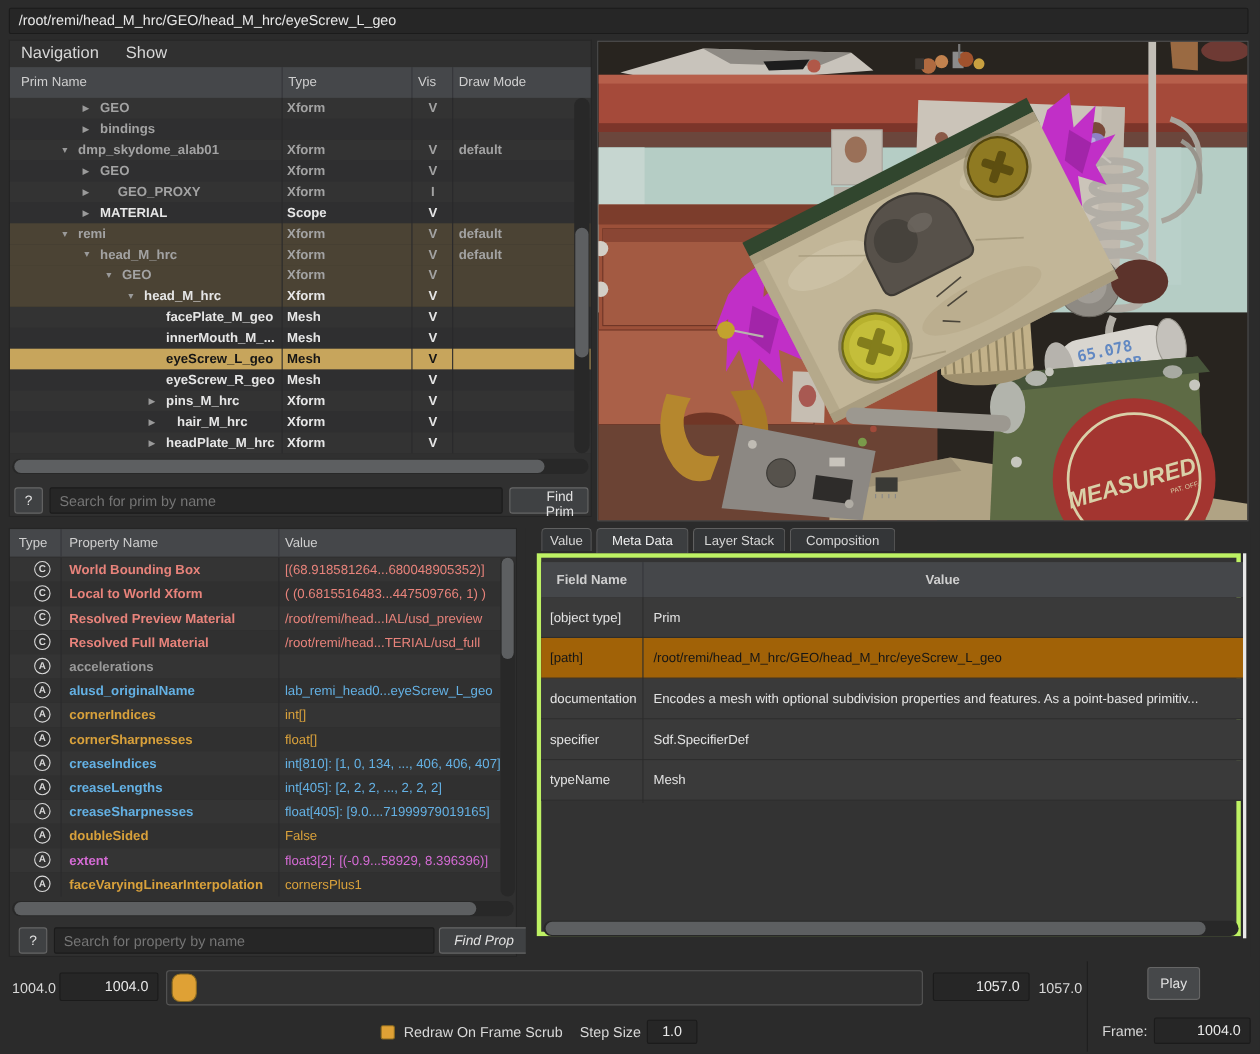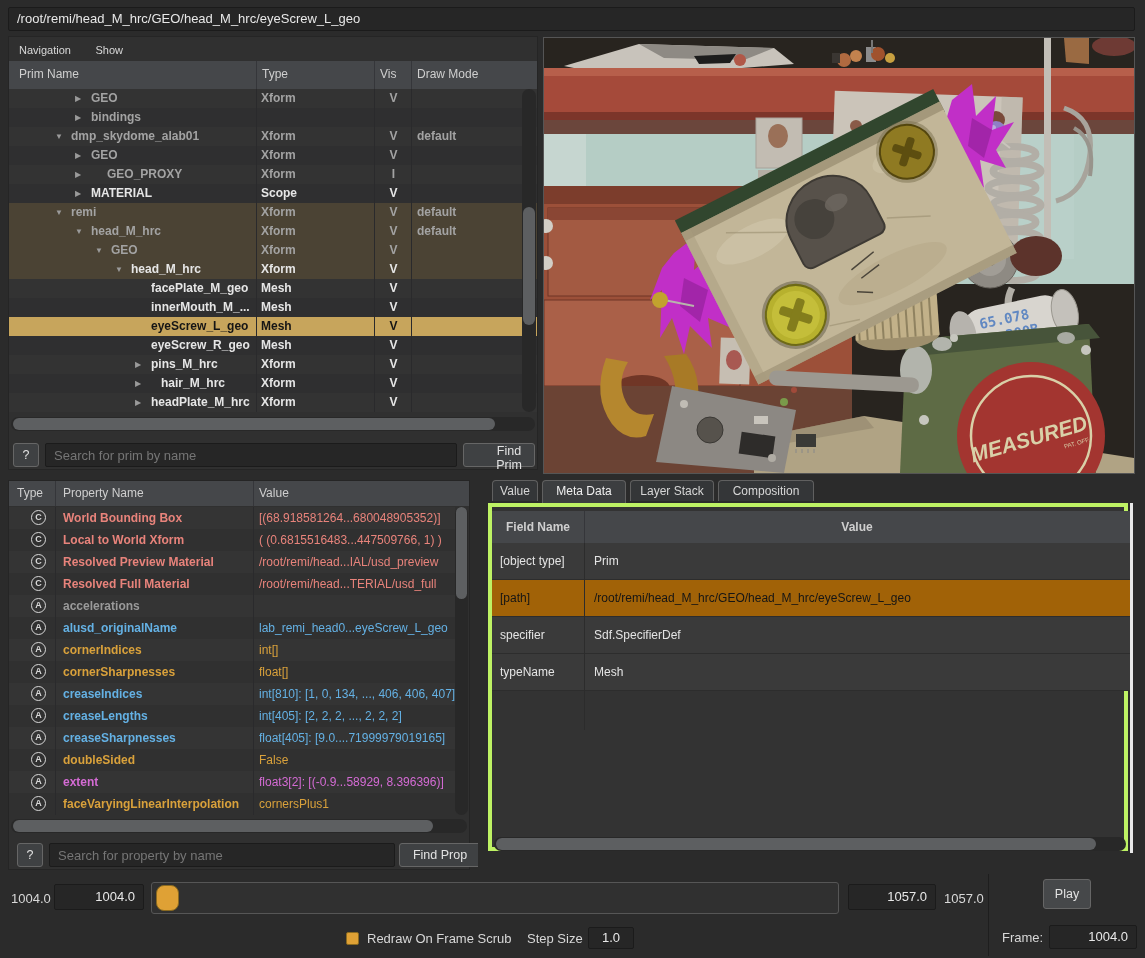--- a/index.html
+++ b/index.html
@@ -45,21 +45,21 @@
   .tab.active { background:#3c3e40; color:#efefef; height:23px; }
   .mrow { position:relative; height:37px; border-bottom:1px solid #2d2d2d; background:#3a3a3a;
     font-size:12px; color:#e4e4e4; }
   .mrow .mfield { position:absolute; left:8px; top:0; line-height:37px; white-space:nowrap; }
   .mrow .mval { position:absolute; left:102px; top:0; line-height:37px; white-space:nowrap; }
   .mrow.selected { background:#a16207; }
   .mrow.selected .mfield, .mrow.selected .mval { color:#151515; }
   
   .blabel { position:absolute; color:#d8d8d8; font-size:13px; }
   .numfield { position:absolute; text-align:right; padding-right:8px; }
-  .menu-item { display:inline-block; margin-right:20px; color:#d8d8d8; font-size:11px; }
+  .menu-item { display:inline-block; margin-right:20px; color:#d8d8d8; font-size:15px; }
 </style>
 </head>
 <body>
 
 <div class="abs field" style="left:8px; top:7px; width:1127px; height:24px; line-height:22px; padding:0 8px;">/root/remi/head_M_hrc/GEO/head_M_hrc/eyeScrew_L_geo</div>
 
 <div class="panel" style="left:8px; top:36px; width:530px; height:434px; background:#303030;">
   <div class="abs" style="left:10px; top:0; height:24px; line-height:24px;">
     <span class="menu-item">Navigation</span>
     <span class="menu-item">Show</span>
@@ -475,21 +475,21 @@
   <div class="hline" style="left:46px; top:26px; height:308px;"></div>
   <div class="hline" style="left:244px; top:26px; height:308px;"></div>
   <div class="sbtrack" style="left:446px; top:26px; width:13px; height:308px;">
     <div class="sbthumb" style="left:1px; top:0; width:11px; height:92px;"></div>
   </div>
   <div class="sbtrack" style="left:2px; top:338px; width:456px; height:14px;">
     <div class="sbthumb" style="left:2px; top:1px; width:420px; height:12px;"></div>
   </div>
   <button class="btn abs" style="left:8px; top:362px; width:26px; height:24px;">?</button>
   <input class="field abs" style="left: 40px; top: 362px; width: 346px; height: 24px; padding: 0px 8px;" placeholder="Search for property by name">
-  <button class="btn abs" style="left:390px; top:362px; width:82px; height:24px;">Find Prop</button>
+  <button class="btn abs" style="left:390px; top:362px; width:82px; height:24px;font-style:italic;">Find Prop</button>
 </div>
 
 <div class="abs" style="left:478px; top:480px; width:659px; height:390px; background:#2b2b2b;">
   <div id="inspector-tabs">
       <div class="tab" style="left: 14px; width: 46px;">Value</div>
       <div class="tab active" style="left: 64px; width: 84px;">Meta Data</div>
       <div class="tab" style="left: 152px; width: 84px;">Layer Stack</div>
       <div class="tab" style="left: 240px; width: 96px; text-align: center;">Composition</div>
     </div>
   <div class="abs" style="left:10px; top:23px; width:640px; height:348px; background:#333; border:4px solid #bef264;">
@@ -501,20 +501,24 @@
     <div class="abs" id="meta-rows" style="left:0; top:36px; width:638px;">
         <div class="mrow">
           <span class="mfield">[object type]</span>
           <span class="mval">Prim</span>
         </div>
         <div class="mrow selected">
           <span class="mfield">[path]</span>
           <span class="mval">/root/remi/head_M_hrc/GEO/head_M_hrc/eyeScrew_L_geo</span>
         </div>
         <div class="mrow">
+          <span class="mfield">documentation</span>
+          <span class="mval">Encodes a mesh with optional subdivision properties and features. As a point-based primitiv...</span>
+        </div>
+        <div class="mrow">
           <span class="mfield">specifier</span>
           <span class="mval">Sdf.SpecifierDef</span>
         </div>
         <div class="mrow">
           <span class="mfield">typeName</span>
           <span class="mval">Mesh</span>
         </div>
       </div>
     <div class="hline" style="left:92px; top:36px; height:187px; background:#2c2c2c;"></div>
     <div class="sbtrack" style="left:2px; top:330px; width:632px; height:14px;">

